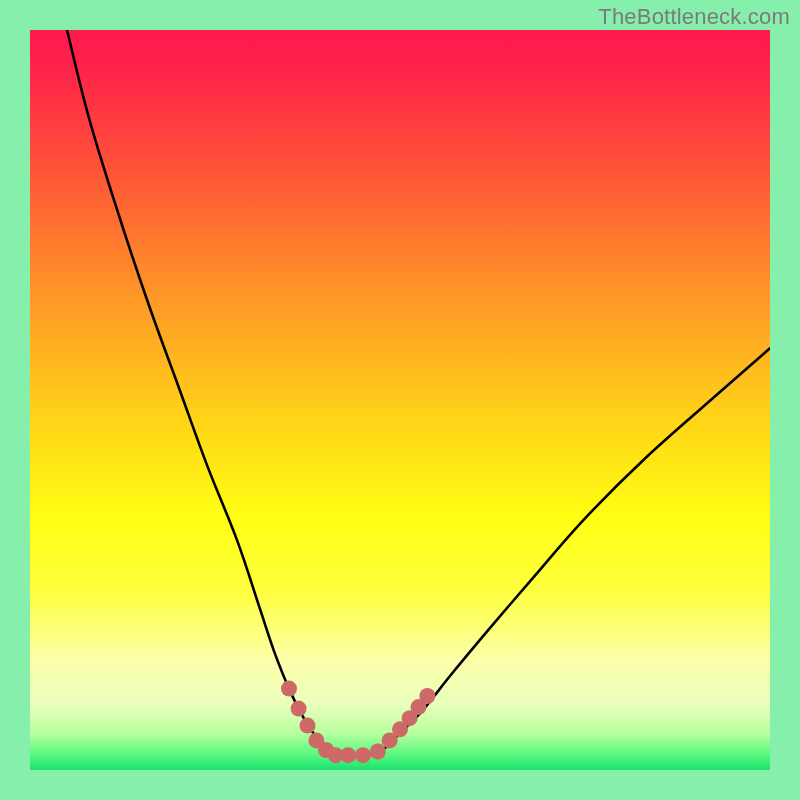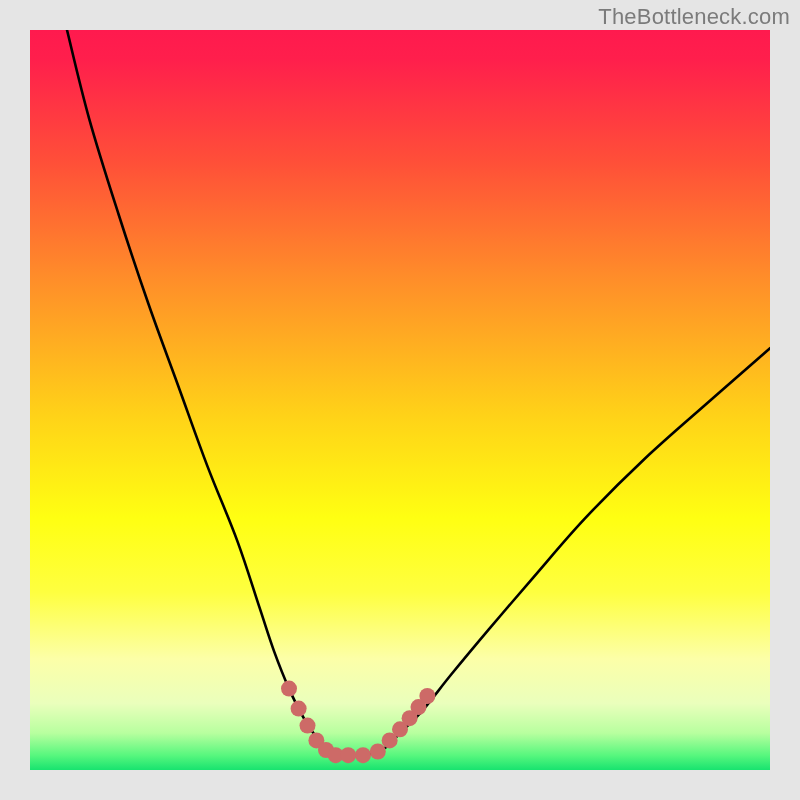--- a/index.html
+++ b/index.html
@@ -7,21 +7,21 @@
     padding: 0;
     width: 800px;
     height: 800px;
     background: #000;
     overflow: hidden;
     font-family: Arial, Helvetica, sans-serif;
   }
   .frame {
     position: absolute;
     inset: 0;
-    background: #e5e5e5;
+    background: #86efac;
   }
   .plot-area {
     position: absolute;
     left: 30px;
     top: 30px;
     width: 740px;
     height: 740px;
     overflow: hidden;
   }
   .gradient {

